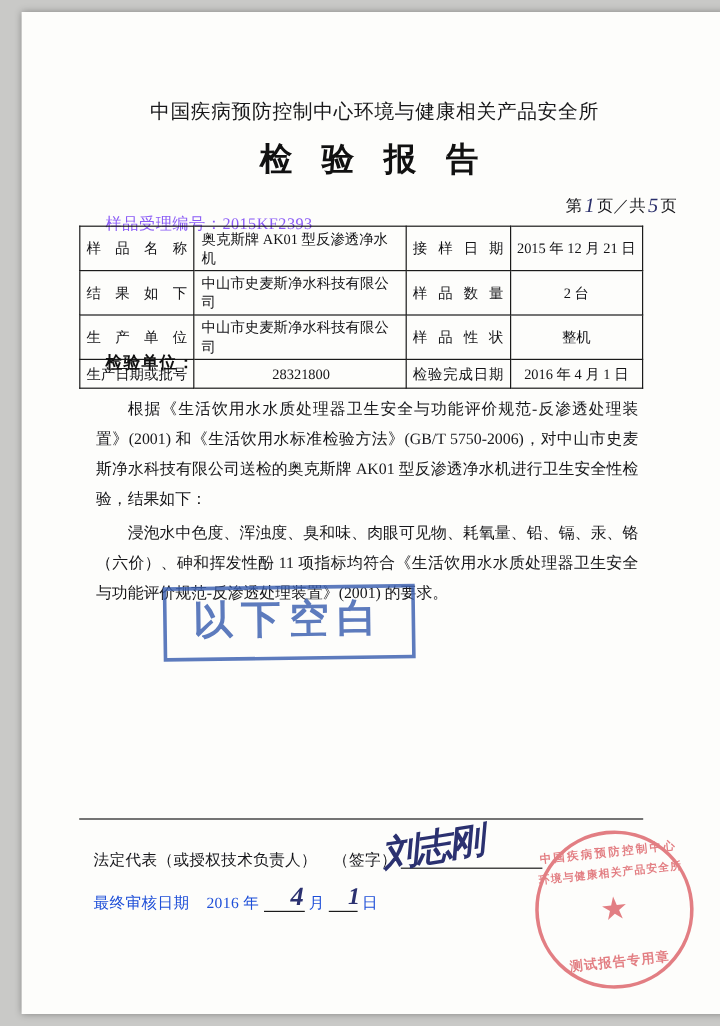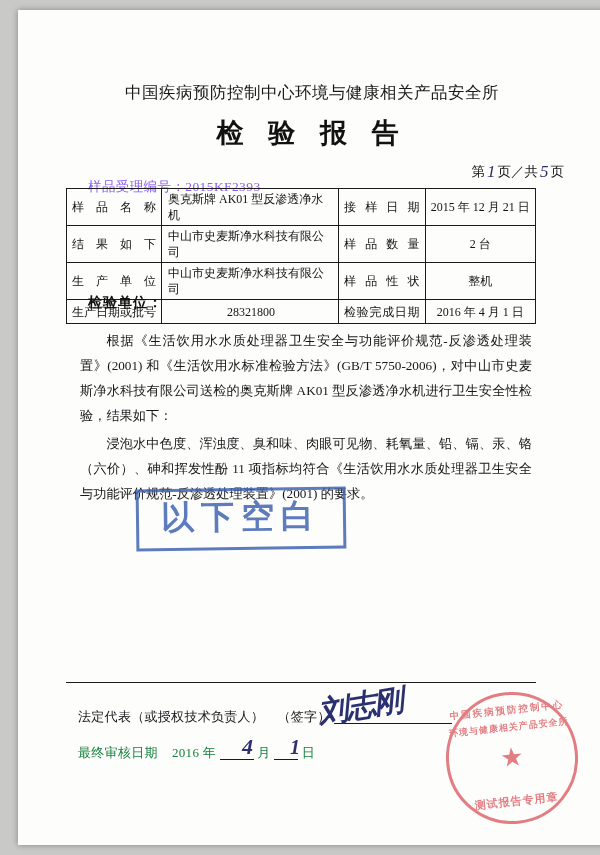--- a/index.html
+++ b/index.html
@@ -169,21 +169,21 @@
     width: 118px;
     border-bottom: 1px solid #1b1b1b;
     height: 15px;
     vertical-align: -3px;
   }
   .sig-date {
     position: absolute;
     top: 734px;
     left: 60px;
     font-size: 13px;
-    color: #15803d;
+    color: #1d4ed8;
     letter-spacing: 0.3px;
   }
   .date-blank {
     display: inline-block;
     width: 34px;
     border-bottom: 1px solid #1b1b1b;
     height: 15px;
     vertical-align: -3px;
   }
   .date-blank.sm { width: 24px; }

